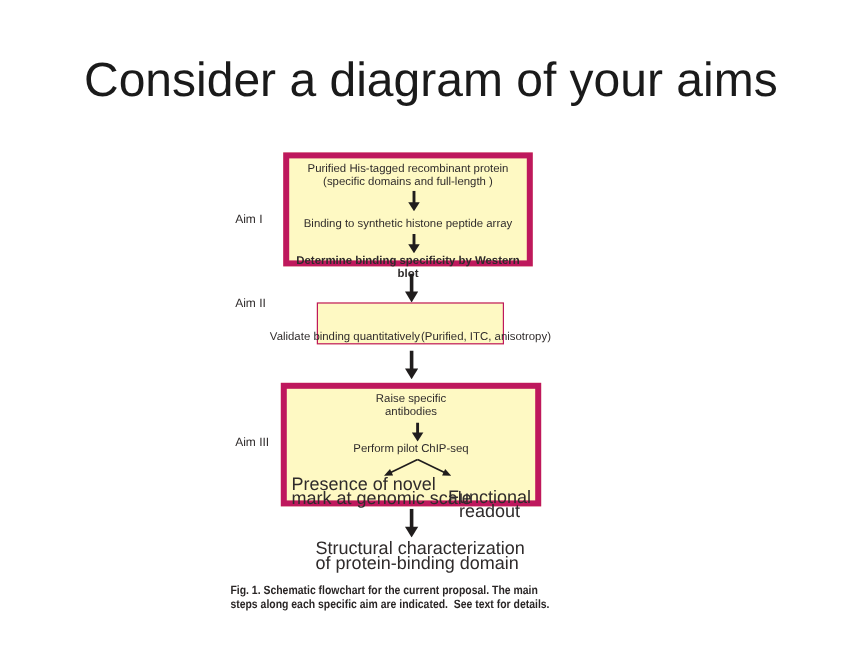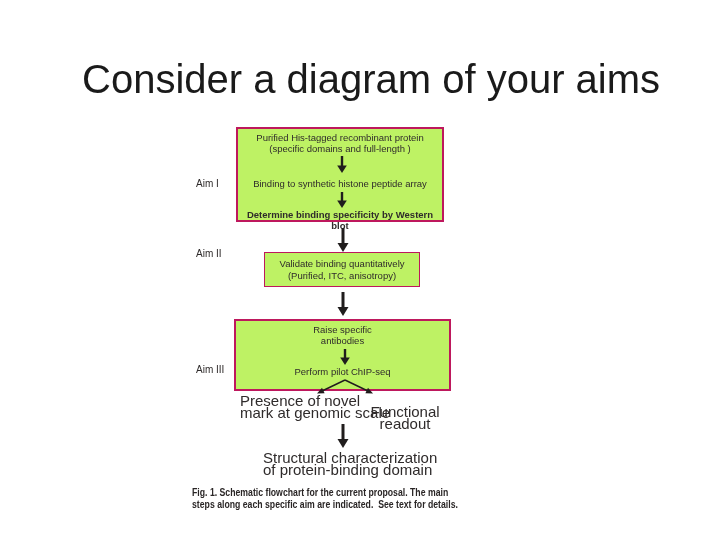--- a/index.html
+++ b/index.html
@@ -7,42 +7,42 @@
     position:relative;
     width:720px;height:540px;
     background:#ffffff;
     font-family:"Liberation Sans", sans-serif;
     overflow:hidden;
     margin:0 auto;
   }
   .title{
     position:absolute;
     left:70px;top:45px;
-    margin:12px;
+    margin:0;
     font-size:40px;
     font-weight:400;
     line-height:44px;
     color:#1a1a1a;
     white-space:nowrap;
   }
   .figure{position:absolute;inset:0;}
   .aim-label{
     position:absolute;
     left:196px;width:40px;
     font-size:10px;line-height:12px;
     color:#2f2b2b;
     white-space:nowrap;
   }
   .box{
     position:absolute;
-    border:2px solid #be185d;
-    background:#bef264;
+    border:5px solid #be185d;
+    background:#fef9c3;
     box-sizing:border-box;
   }
-  .box2{border-width:1.4px;display:flex;flex-direction:column;justify-content:center;gap:1px;}
+  .box2{border-width:1.4px;display:flex;justify-content:center;gap:1px;align-items:flex-end;}
   .t{
     position:absolute;left:0;width:100%;
     font-size:9.5px;line-height:11px;
     text-align:center;color:#2f2b2b;
   }
   .t div{white-space:nowrap;}
   .t-static{
     position:absolute;
     font-size:15px;line-height:11.5px;
     text-align:center;color:#2f2b2b;
@@ -101,21 +101,21 @@
     <div class="box box2" style="left:264px;top:252px;width:156px;height:35px;">
       <div class="ln">Validate binding quantitatively</div>
       <div class="ln">(Purified, ITC, anisotropy)</div>
     </div>
 
     <svg class="arr" style="left:336px;top:292px;" width="14" height="24" viewBox="0 0 14 24">
       <line x1="7" y1="0" x2="7" y2="16" stroke="#201d1d" stroke-width="3"></line>
       <polygon points="1.5,15 12.5,15 7,24" fill="#201d1d"></polygon>
     </svg>
 
-    <div class="box" style="left:234px;top:319px;width:217px;height:72px;">
+    <div class="box" style="left:234px;top:319px;width:217px;height:103px;">
       <div class="t" style="top:3px;">
         <div>Raise specific</div>
         <div>antibodies</div>
       </div>
       <svg class="arr" style="left:103px;top:28px;" width="12" height="16" viewBox="0 0 12 16">
         <line x1="6" y1="0" x2="6" y2="10" stroke="#201d1d" stroke-width="2.4"></line>
         <polygon points="1.2,8.5 10.8,8.5 6,16" fill="#201d1d"></polygon>
       </svg>
       <div class="t" style="top:45px;">Perform pilot ChIP-seq</div>
       <svg class="arr" style="left:74px;top:58px;" width="70" height="17" viewBox="0 0 70 17">

